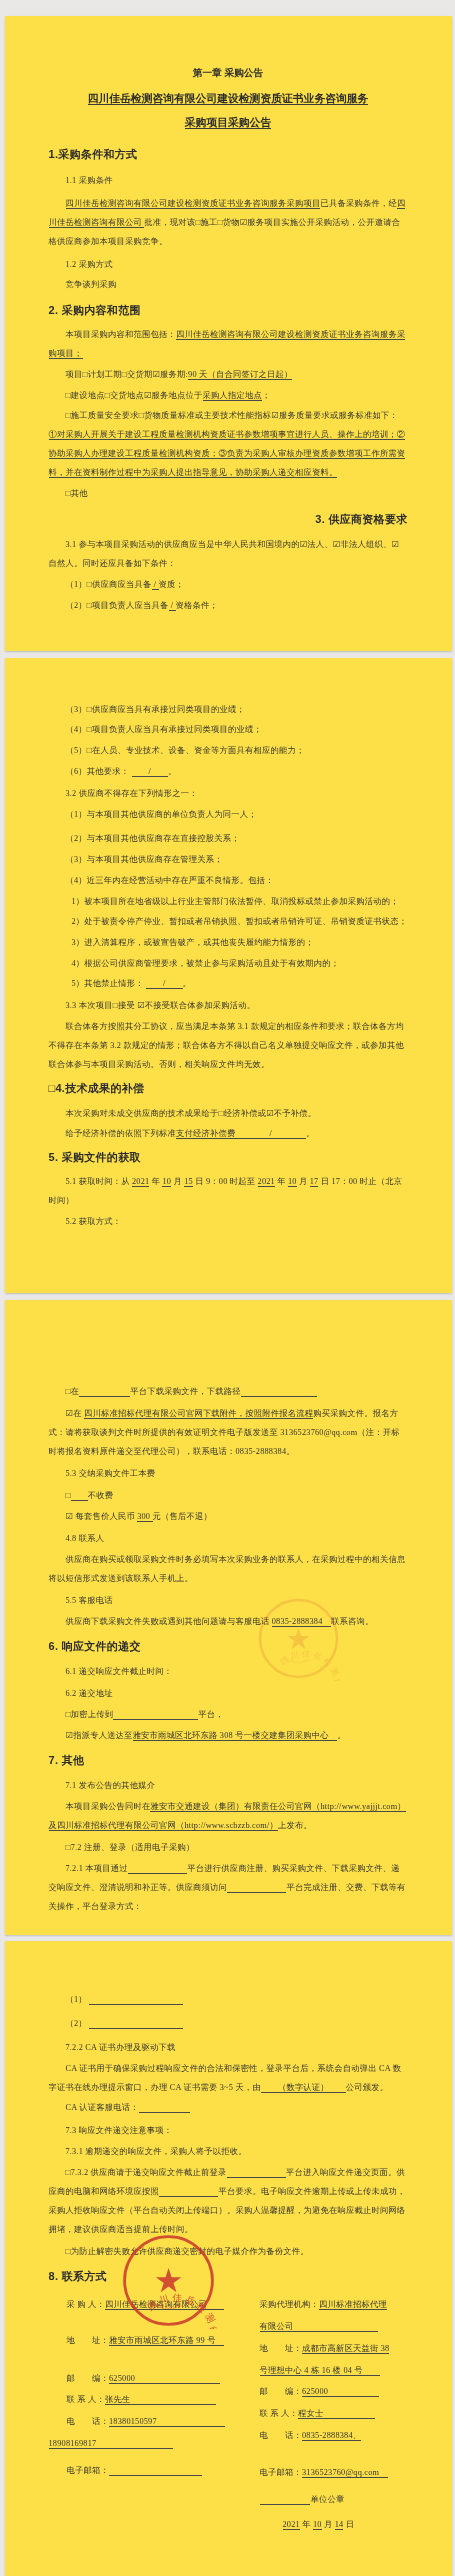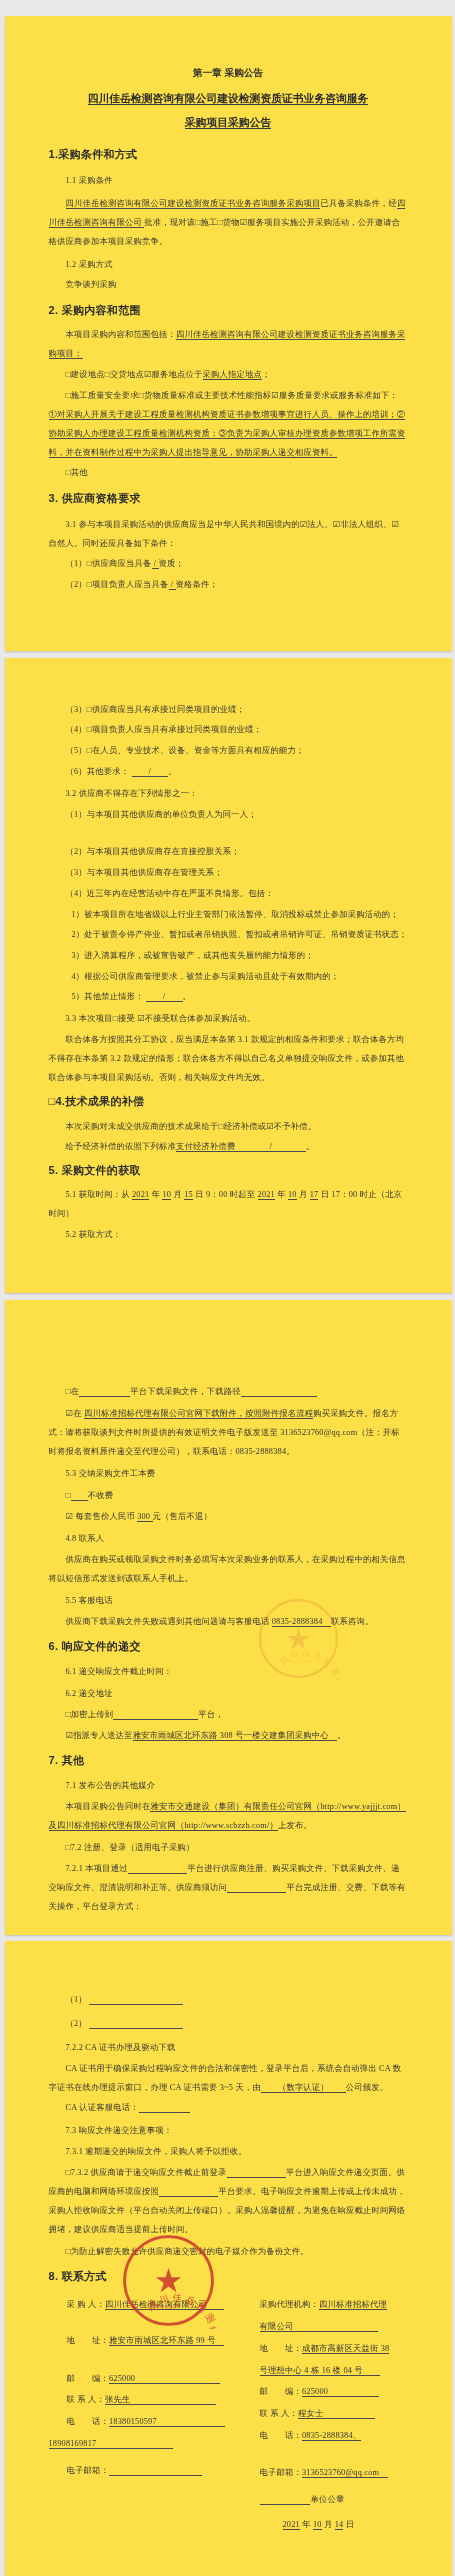--- a/index.html
+++ b/index.html
@@ -53,41 +53,42 @@
       <span class="line">采购项目采购公告</span>
     </div>
     <div>
         <p class="t h" style="margin-top: 9px;">1.采购条件和方式</p>
         <p class="t sub" style="margin-top: 5.7px;">1.1 采购条件</p>
         <p class="t p" style="margin-top: 3.4px;"><span class="useg">四川佳岳检测咨询有限公司建设检测资质证书业务咨询服务采购项目</span>已具备采购条件，经<span class="useg">四川佳岳检测咨询有限公司 </span>批准，现对该□施工□货物☑服务项目实施公开采购活动，公开邀请合格供应商参加本项目采购竞争。</p>
         <p class="t sub" style="margin-top: 4.6px;">1.2 采购方式</p>
         <p class="t ind" style="margin-top: 1.1px;">竞争谈判采购</p>
         <p class="t h" style="margin-top: 4.6px;">2. 采购内容和范围</p>
         <p class="t p" style="margin-top: 3.4px;">本项目采购内容和范围包括：<span class="useg">四川佳岳检测咨询有限公司建设检测资质证书业务咨询服务采购项目；</span></p>
+        <p class="t ind" style="margin-top: 1.7px;">项目□计划工期□交货期☑服务期:<span class="useg">90 天（自合同签订之日起）</span></p>
         <p class="t ind" style="margin-top: 1.7px;">□建设地点□交货地点☑服务地点位于<span class="useg">采购人指定地点</span>；</p>
         <p class="t pi" style="margin-top: 1.7px;">□施工质量安全要求□货物质量标准或主要技术性能指标☑服务质量要求或服务标准如下： <span class="useg">①对采购人开展关于建设工程质量检测机构资质证书参数增项事宜进行人员、操作上的培训；②协助采购人办理建设工程质量检测机构资质；③负责为采购人审核办理资质参数增项工作所需资料，并在资料制作过程中为采购人提出指导意见，协助采购人递交相应资料。</span></p>
         <p class="t ind" style="margin-top: 1.7px;">□其他</p>
-        <p class="t h" style="margin-top: 4.6px;">3.  供应商资格要求</p>
+        <p class="t h" style="margin-top: 4.6px; text-align: right;">3.  供应商资格要求</p>
         <p class="t p" style="margin-top: 4.6px;">3.1 参与本项目采购活动的供应商应当是中华人民共和国境内的☑法人、☑非法人组织、☑自然人。同时还应具备如下条件：</p>
         <p class="t it" style="margin-top: 1.7px;">（1）□供应商应当具备<span class="useg"> / </span>资质；</p>
         <p class="t it" style="margin-top: 1.7px;">（2）□项目负责人应当具备<span class="useg"> / </span>资格条件；</p>
       </div>
   </div>
 </div>
 
 <div class="page">
   <div class="content" style="padding-top:42px;">
     <div>
         <p class="t it">（3）□供应商应当具有承接过同类项目的业绩；</p>
         <p class="t it" style="margin-top: 1.7px;">（4）□项目负责人应当具有承接过同类项目的业绩；</p>
         <p class="t it" style="margin-top: 1.7px;">（5）□在人员、专业技术、设备、资金等方面具有相应的能力；</p>
         <p class="t it" style="margin-top: 1.7px;">（6）其他要求： <span class="useg">　　/　　</span>。</p>
         <p class="t sub" style="margin-top: 2.8px;">3.2 供应商不得存在下列情形之一：</p>
         <p class="t it" style="margin-top: 2.8px;">（1）与本项目其他供应商的单位负责人为同一人；</p>
-        <p class="t it" style="margin-top: 18px;">（2）与本项目其他供应商存在直接控股关系；</p>
+        <p class="t it" style="margin-top: 5px;">（2）与本项目其他供应商存在直接控股关系；</p>
         <p class="t it" style="margin-top: 1.7px;">（3）与本项目其他供应商存在管理关系；</p>
         <p class="t it" style="margin-top: 1.7px;">（4）近三年内在经营活动中存在严重不良情形。包括：</p>
         <p class="t n" style="margin-top: 1.7px;">1）被本项目所在地省级以上行业主管部门依法暂停、取消投标或禁止参加采购活动的；</p>
         <p class="t n" style="margin-top: 1.7px;">2）处于被责令停产停业、暂扣或者吊销执照、暂扣或者吊销许可证、吊销资质证书状态；</p>
         <p class="t n" style="margin-top: 1.7px;">3）进入清算程序，或被宣告破产，或其他丧失履约能力情形的；</p>
         <p class="t n" style="margin-top: 1.7px;">4）根据公司供应商管理要求，被禁止参与采购活动且处于有效期内的；</p>
         <p class="t n" style="margin-top: 1.7px;">5）其他禁止情形： <span class="useg">　　/　　</span>。</p>
         <p class="t sub" style="margin-top: 2.8px;">3.3 本次项目□接受 ☑不接受联合体参加采购活动。</p>
         <p class="t p" style="margin-top: 1.7px;">联合体各方按照其分工协议，应当满足本条第 3.1 款规定的相应条件和要求；联合体各方均不得存在本条第 3.2 款规定的情形；联合体各方不得以自己名义单独提交响应文件，或参加其他联合体参与本项目采购活动。否则，相关响应文件均无效。</p>
         <p class="t h" style="margin-top: 3.4px;">□4.技术成果的补偿</p>

